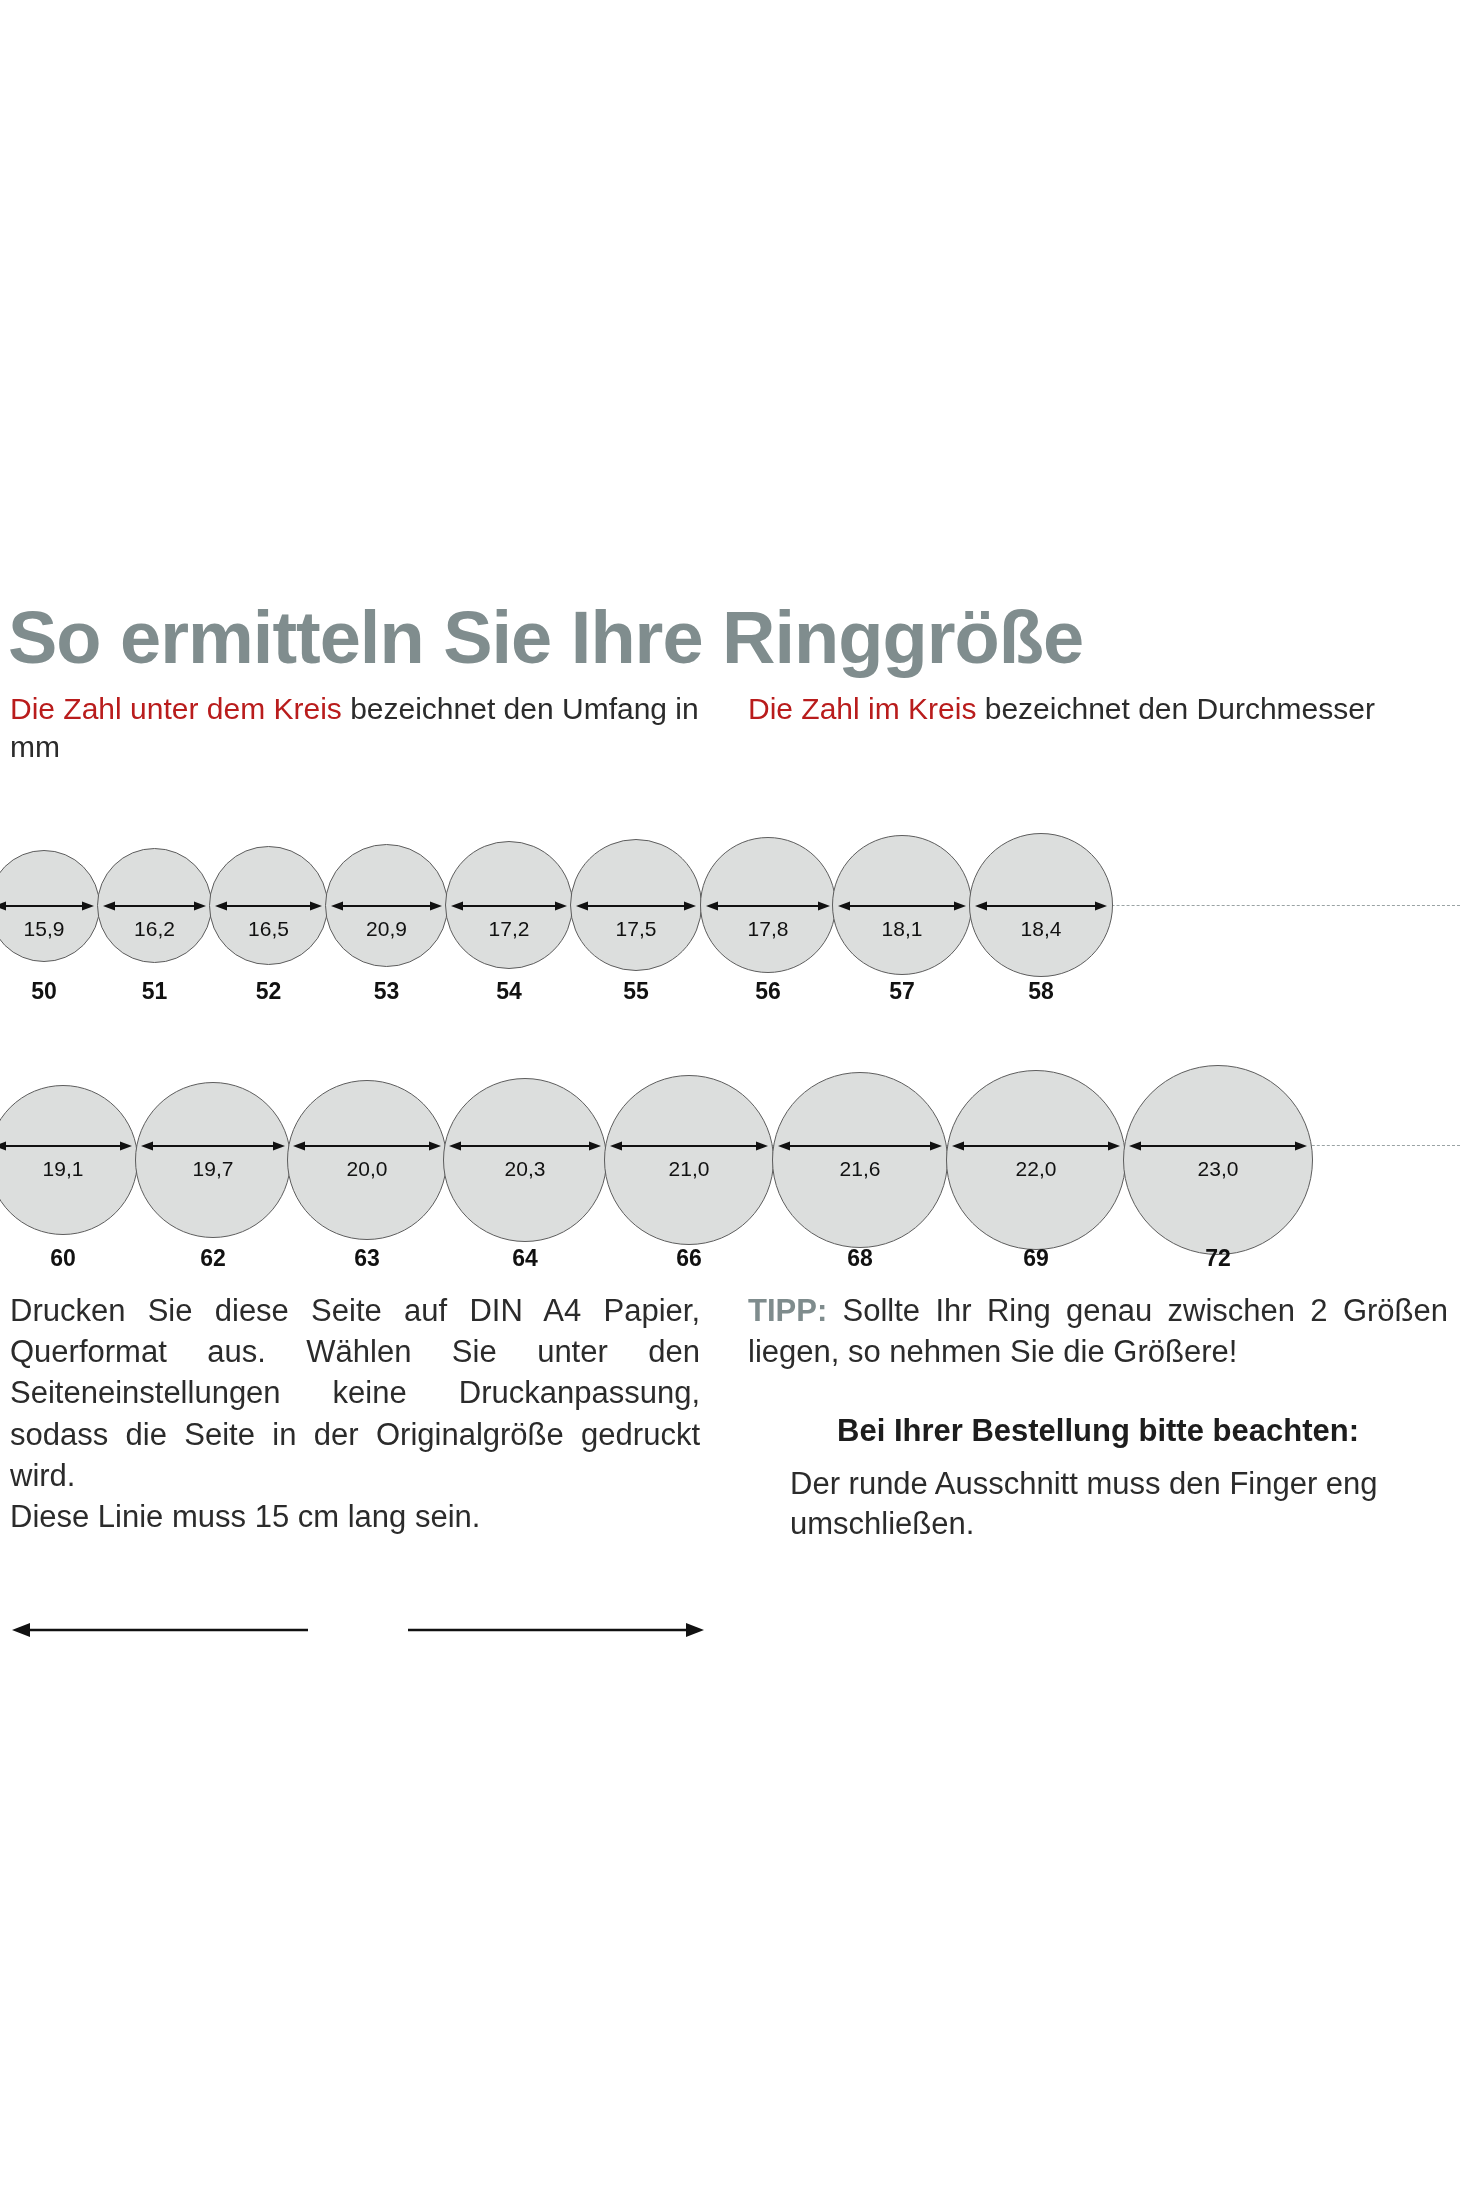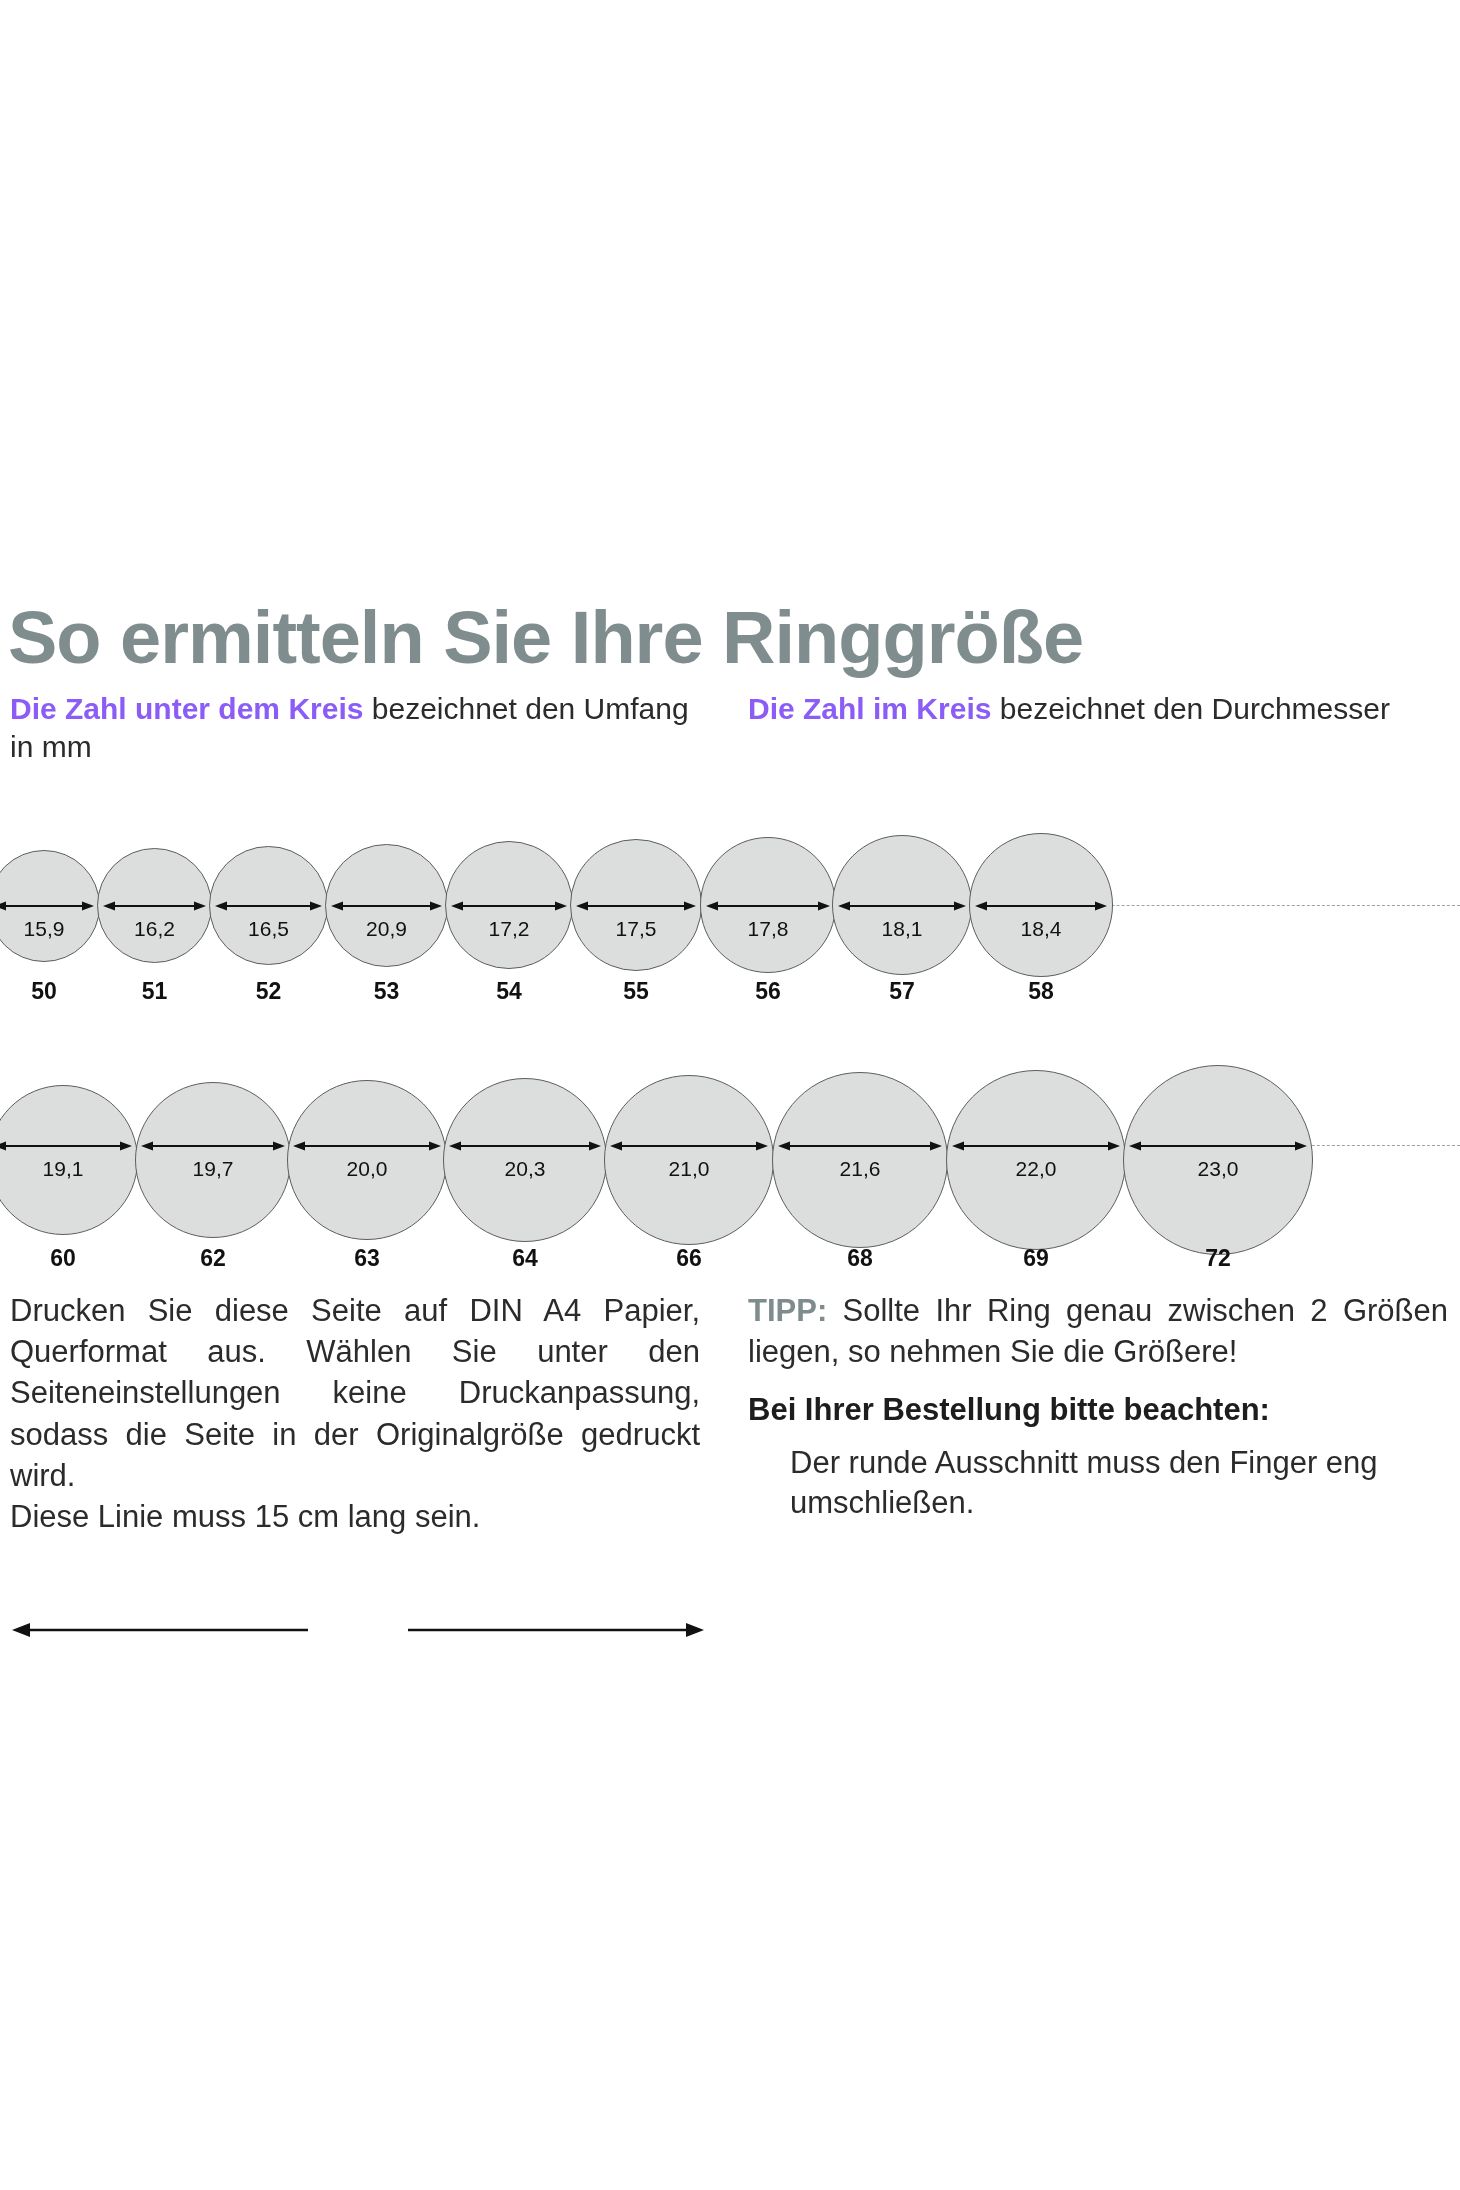--- a/index.html
+++ b/index.html
@@ -49,22 +49,22 @@
     position: absolute;
     left: 748px;
     top: 690px;
     width: 700px;
     font-size: 30px;
     line-height: 1.25;
     color: #2b2b2b;
     text-align: justify;
   }
   .g {
-    color: #8b5cf6;
-    font-weight: bold;
+    color: #b91c1c;
+    font-weight: normal;
     margin-top: 16px;
   }
 
   
   .ring-row {
     position: absolute;
     left: 0;
     width: 1460px;
     height: 190px;
   }
@@ -127,26 +127,26 @@
     font-size: 31px;
     line-height: 1.33;
     color: #2b2b2b;
     text-align: justify;
   }
   .tip-label {
     font-weight: bold;
     color: #7f8c8d;
   }
   .order-head {
-    margin-top: 19px;
+    margin-top: 40px;
     font-weight: bold;
     font-size: 31px;
     line-height: 1.2;
     color: #1d1d1d;
-    text-align: left;
+    text-align: center;
   }
   .order-body {
     margin-top: 14px;
     padding-left: 42px;
     font-size: 31px;
     line-height: 1.3;
     color: #2b2b2b;
     text-align: left;
   }
 

